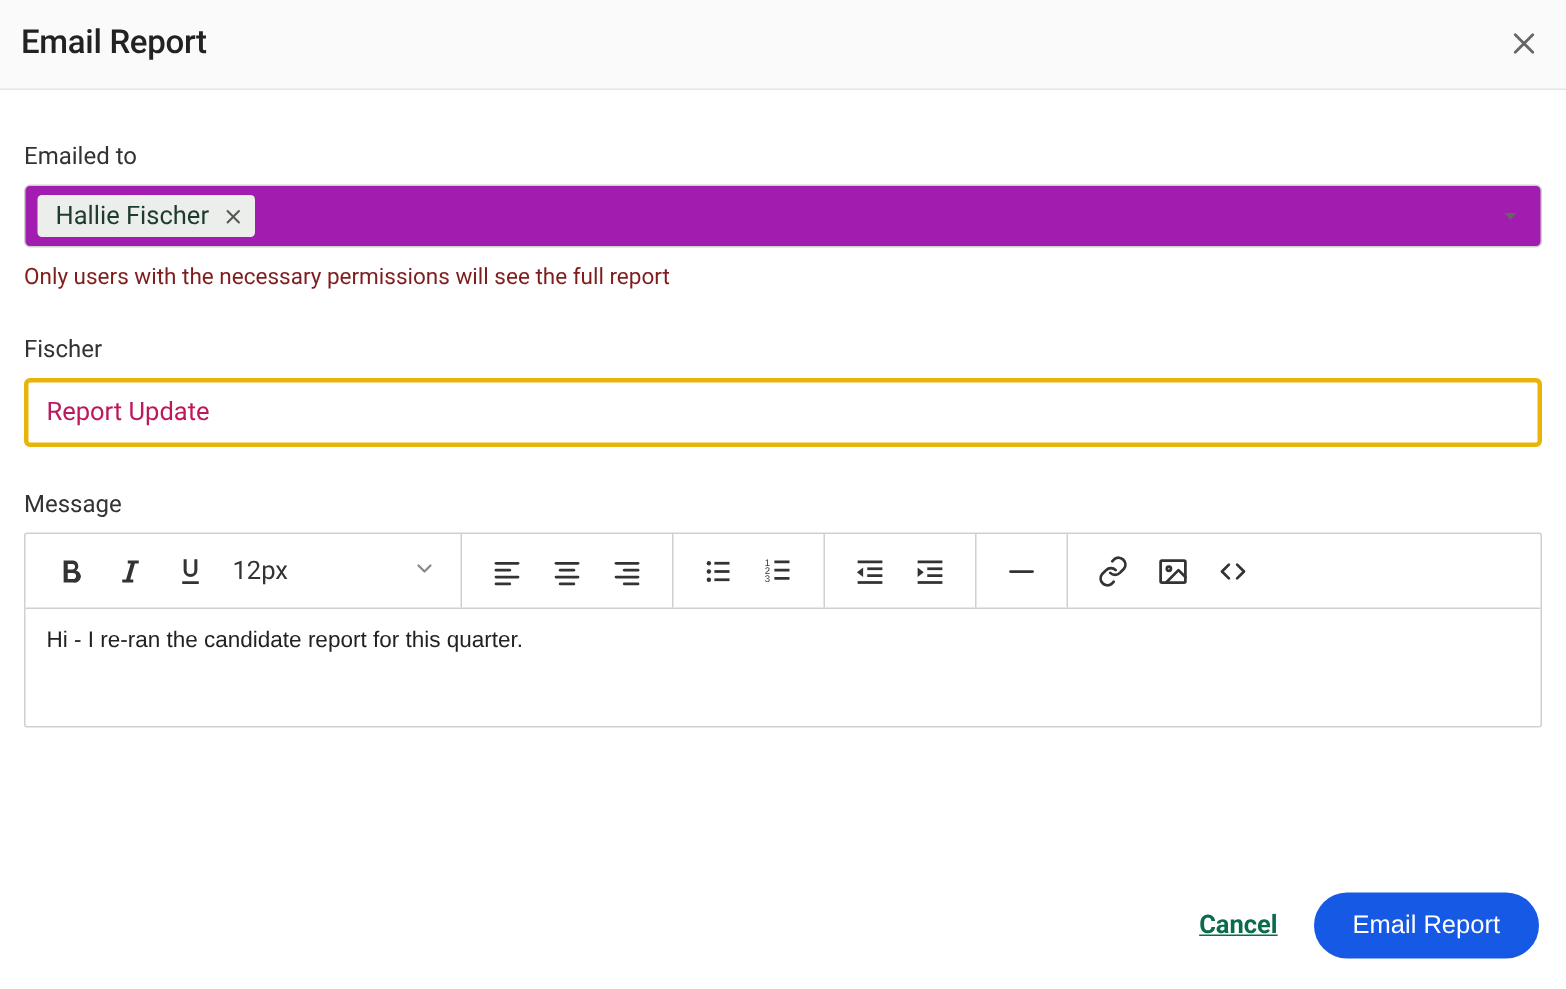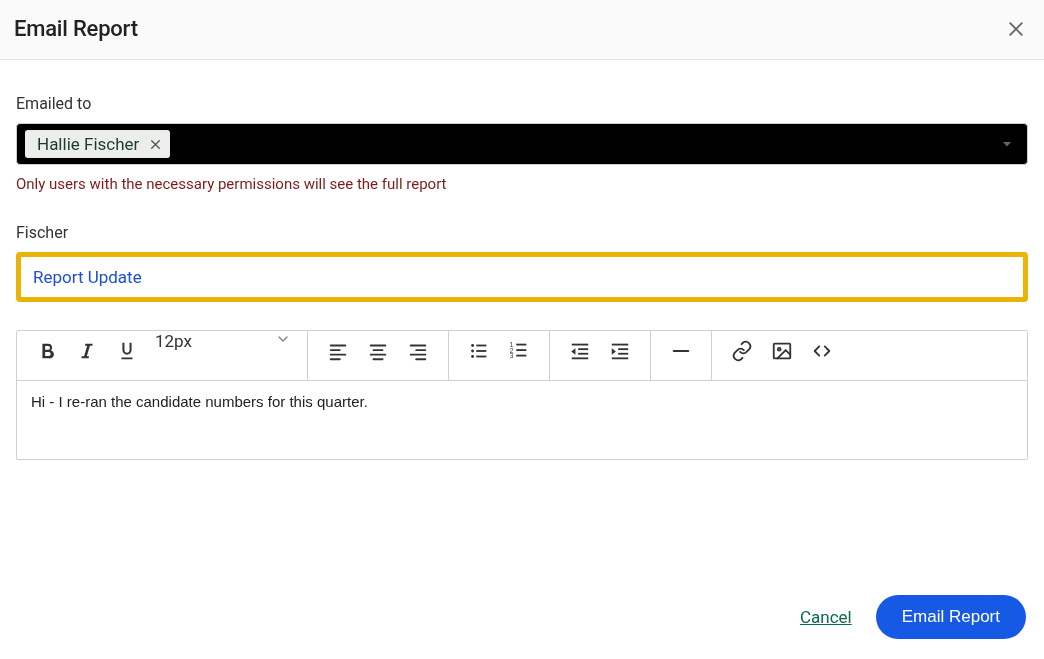--- a/index.html
+++ b/index.html
@@ -47,21 +47,21 @@
       color: #333;
       margin-bottom: 10px;
     }
     .emailed-to-box {
       border: 1px solid #d0d0d0;
       border-radius: 4px;
       padding: 6px 8px;
       display: flex;
       align-items: center;
       justify-content: space-between;
-      background: #000000;
+      background: #a21caf;
       min-height: 42px;
     }
     .chip {
       display: inline-flex;
       align-items: center;
       background: #eceeec;
       border-radius: 3px;
       padding: 4px 8px 4px 12px;
       font-size: 17px;
       color: #1e3b30;
@@ -83,44 +83,44 @@
     .helper-text {
       font-size: 15px;
       color: #7f1d1d;
       margin-top: 10px;
     }
     .subject-section {
       margin-top: 30px;
     }
     .subject-input {
       width: 100%;
-      border: 5px solid #eab308;
+      border: 3px solid #eab308;
       border-radius: 4px;
       padding: 10px 12px;
       font-size: 17px;
-      color: #1d4ed8;
+      color: #be185d;
       font-family: inherit;
       outline: none;
     }
     .message-section {
       margin-top: 28px;
     }
     .editor {
       border: 1px solid #d0d0d0;
       border-radius: 2px;
     }
     .toolbar {
       display: flex;
       align-items: stretch;
       border-bottom: 1px solid #d0d0d0;
       height: 50px;
     }
     .toolbar-group {
       display: flex;
-      align-items: flex-start;
+      align-items: center;
       padding: 0 10px;
       border-right: 1px solid #d0d0d0;
     }
     .toolbar-group:last-child {
       border-right: none;
     }
     .tb-btn {
       width: 40px;
       height: 40px;
       display: flex;
@@ -158,21 +158,21 @@
       justify-content: flex-end;
       align-items: center;
       padding: 16px 18px 20px 16px;
       gap: 24px;
     }
     .cancel-link {
       color: #0b6b4f;
       font-size: 17px;
       text-decoration: underline;
       cursor: pointer;
-      font-weight: 400;
+      font-weight: 700;
     }
     .submit-btn {
       background: #1f6fde;
       background: #1560d0;
       color: #fff;
       border: none;
       border-radius: 24px;
       padding: 12px 26px;
       font-size: 17px;
       font-weight: 500;
@@ -260,20 +260,21 @@
     </div>
     <div class="helper-text">Only users with the necessary permissions will see the full report</div>
   </div>
 
   <div class="subject-section">
     <div class="field-label">Fischer</div>
     <input class="subject-input" type="text" value="Report Update" style="">
   </div>
 
   <div class="message-section">
+    <div class="field-label">Message</div>
     <div class="editor">
       <div class="toolbar">
 
         <div class="toolbar-group">
           <div class="tb-btn">
             <svg viewBox="0 0 24 24" fill="currentColor">
                 <path d="M7 4h6.5a4 4 0 0 1 2.5 7.2A4.2 4.2 0 0 1 14 20H7V4zm3 2.5v4h3.3a2 2 0 0 0 0-4H10zm0 6.5v4.5h3.8a2.25 2.25 0 0 0 0-4.5H10z"></path>
               </svg>
           </div>
           <div class="tb-btn">
@@ -391,21 +392,21 @@
           </div>
           <div class="tb-btn">
             <svg viewBox="0 0 24 24" fill="none" stroke="currentColor" stroke-width="2" stroke-linecap="round" stroke-linejoin="round">
                 <polyline points="9 7 4 12 9 17"></polyline>
                 <polyline points="15 7 20 12 15 17"></polyline>
               </svg>
           </div>
         </div>
 
       </div>
-      <div class="editor-body">Hi - I re-ran the candidate numbers for this quarter.</div>
+      <div class="editor-body">Hi - I re-ran the candidate report for this quarter.</div>
     </div>
   </div>
 
 </div>
 
 <div class="footer">
   <a class="cancel-link">Cancel</a>
   <button class="submit-btn">Email Report</button>
 </div>
 

